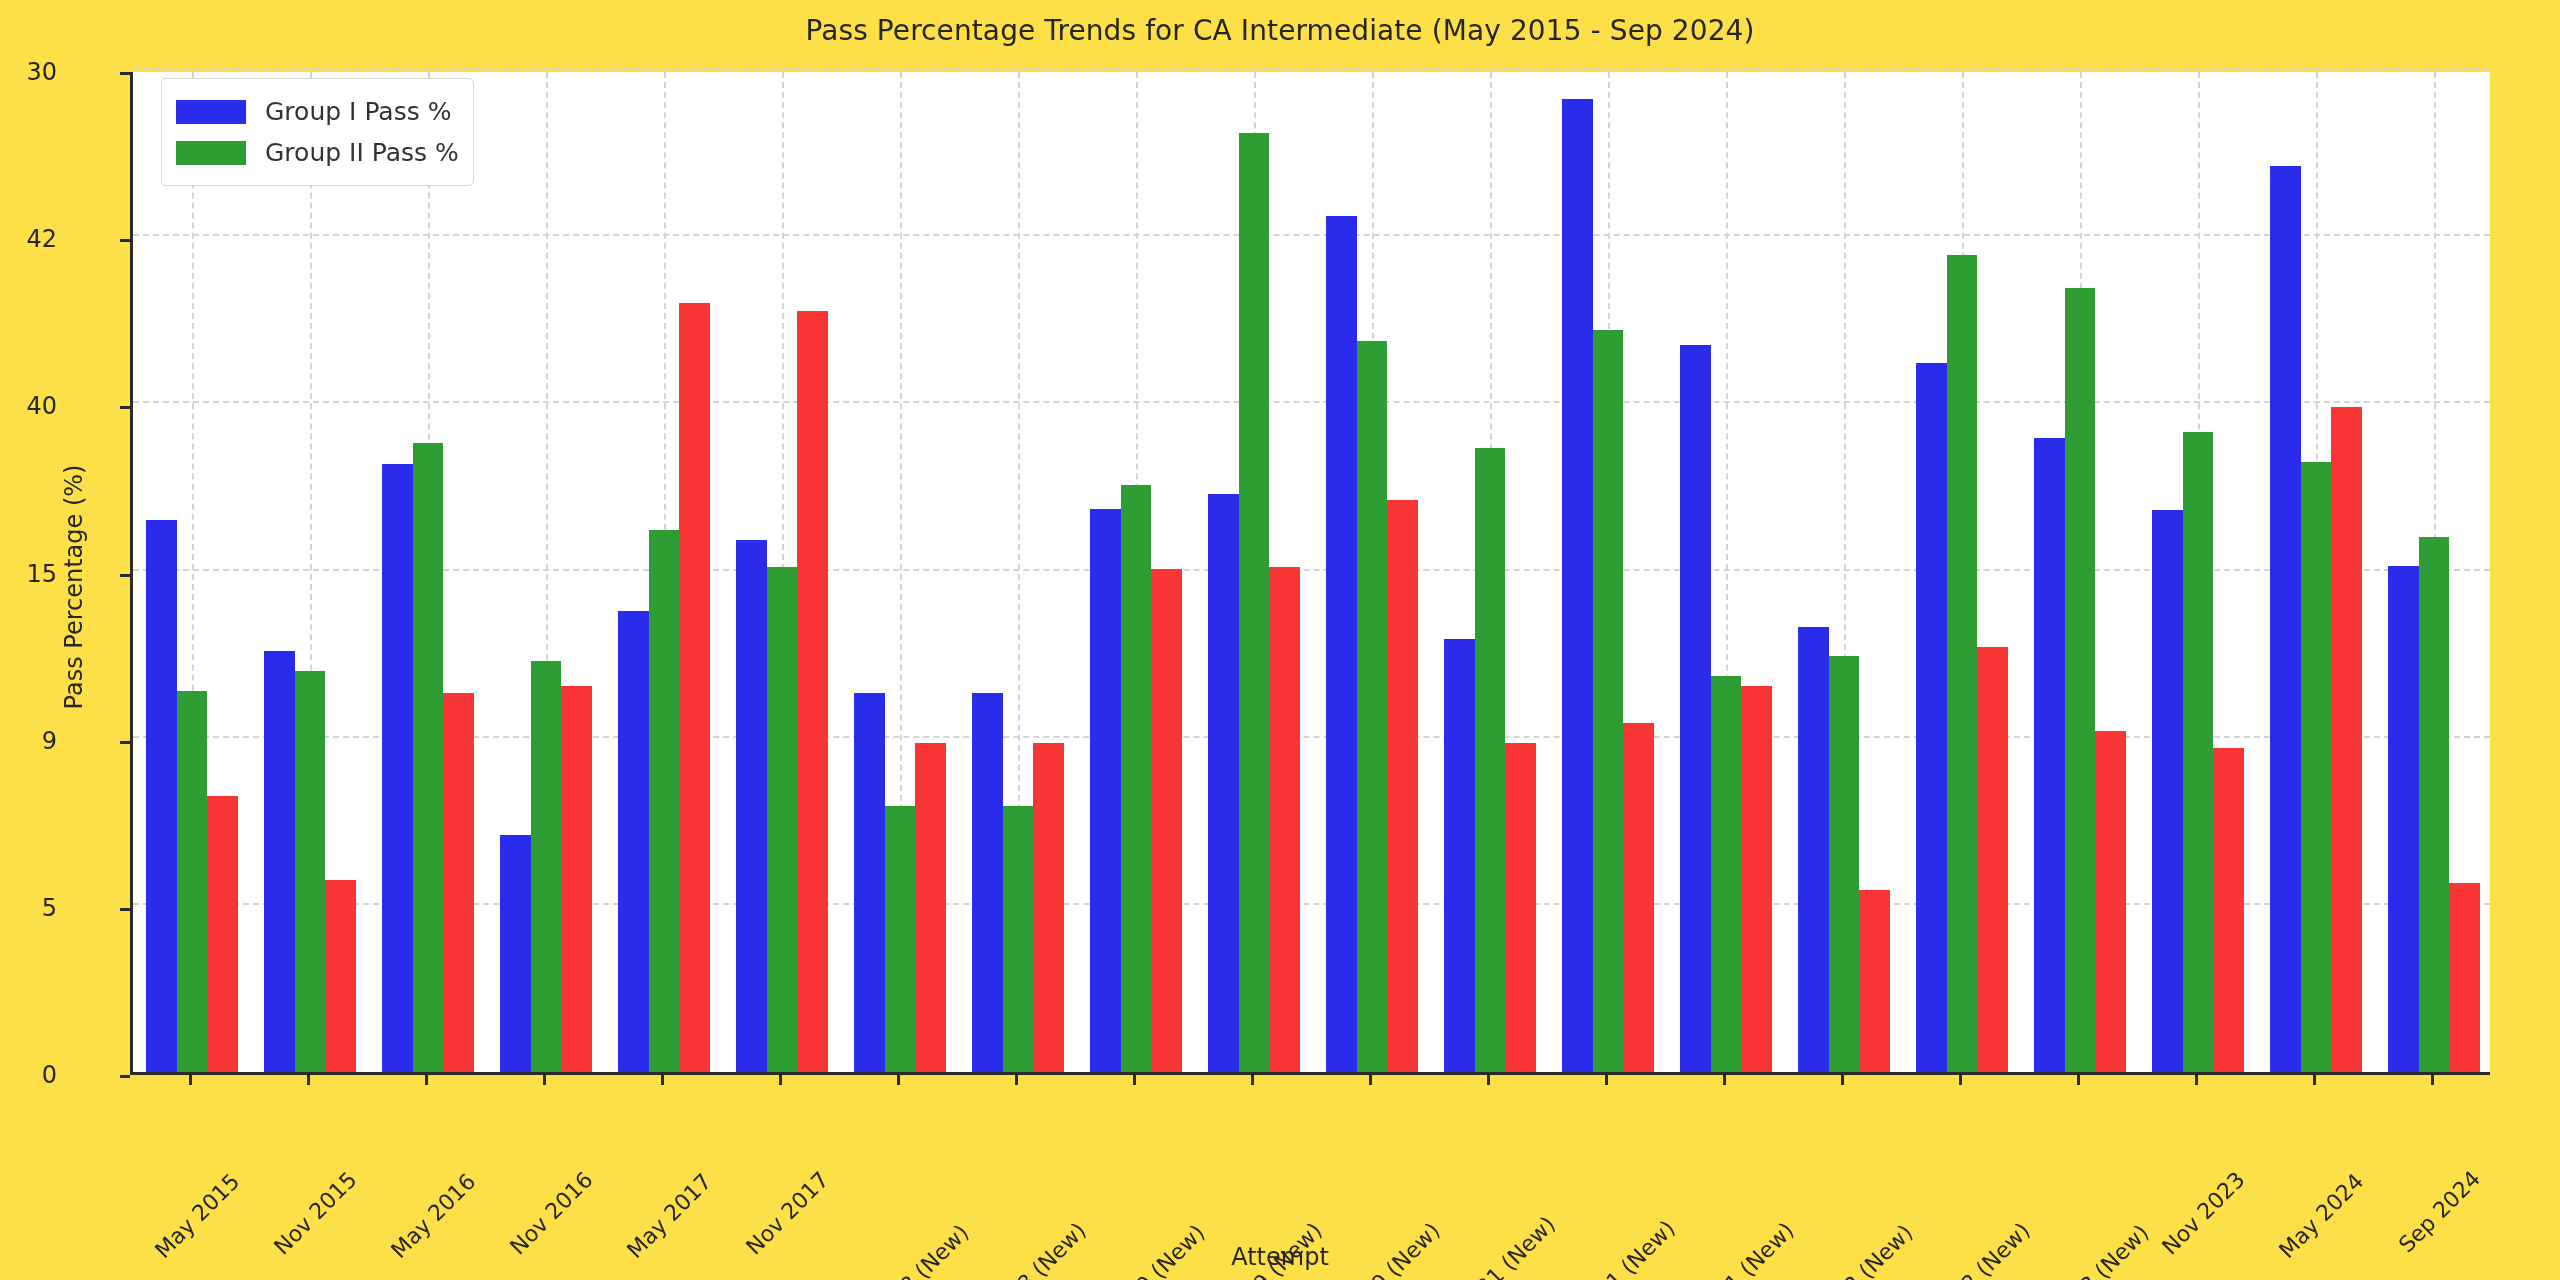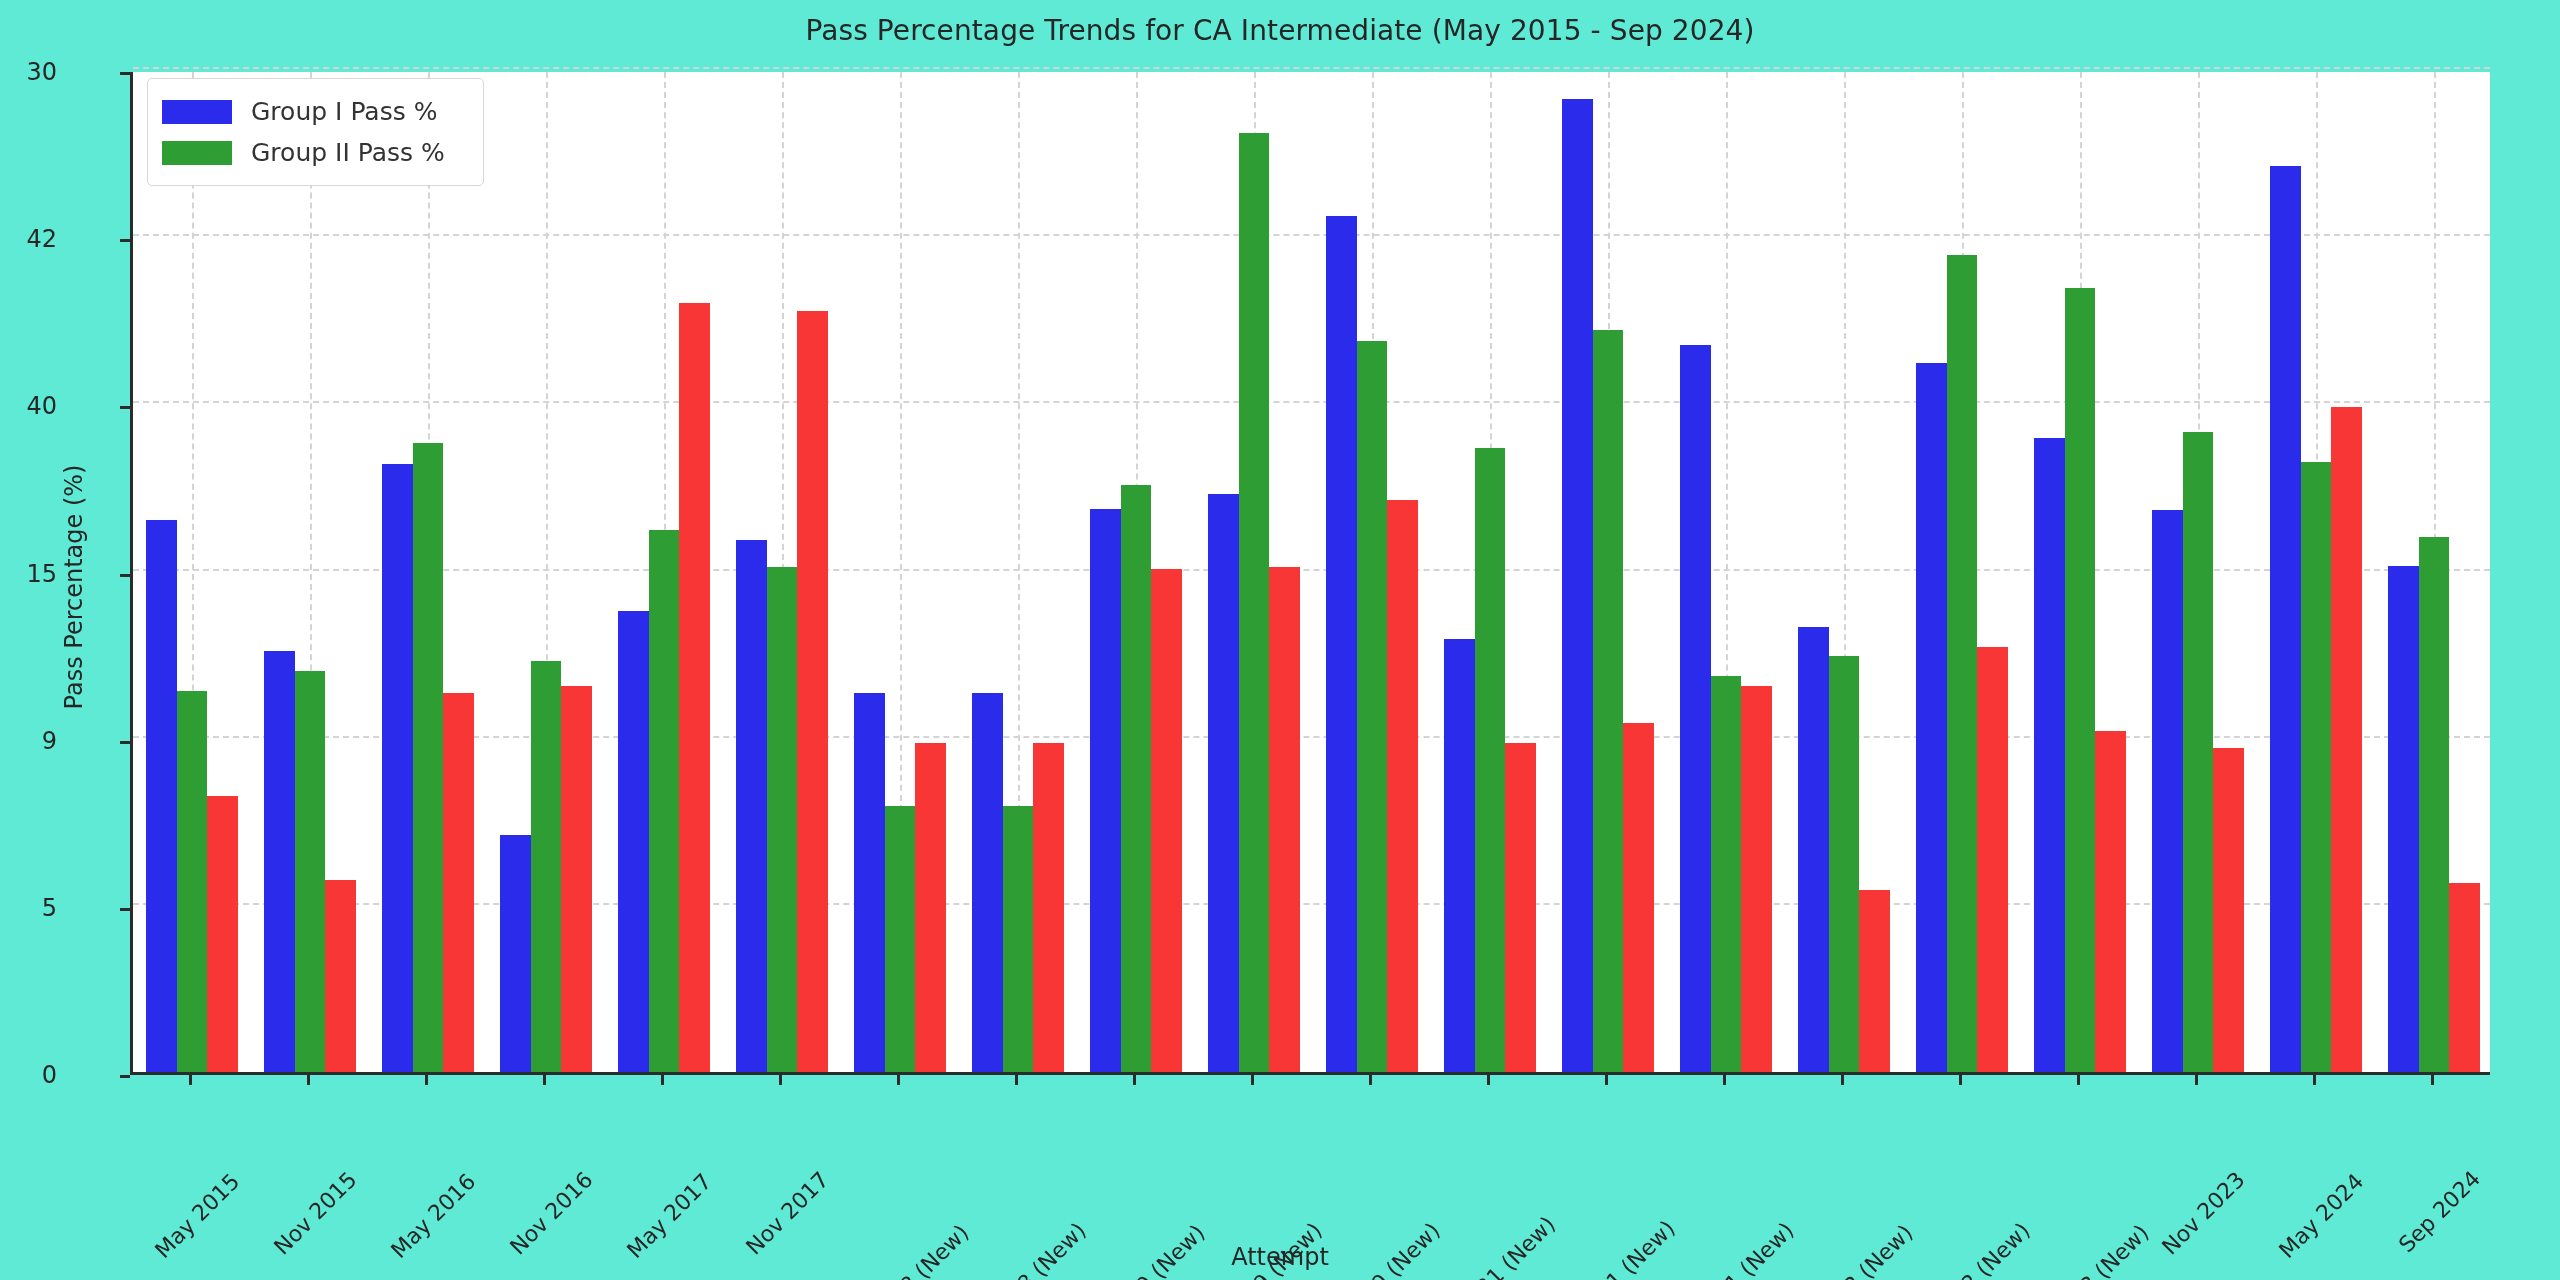--- a/index.html
+++ b/index.html
@@ -11,21 +11,21 @@
     width: 2560px;
     height: 1280px;
     font-family: "DejaVu Sans", "Liberation Sans", sans-serif;
     overflow: hidden;
   }
 
   #figure {
     position: relative;
     width: 2560px;
     height: 1280px;
-    background: #5eead4;
+    background: #fde047;
   }
 
   
   #chart-title {
     position: absolute;
     left: 0;
     top: 14px;
     width: 2560px;
     text-align: center;
     font-size: 28px;
@@ -139,26 +139,26 @@
     width: 1003px;
     text-align: center;
     font-size: 24px;
     color: #262626;
     transform: rotate(-90deg);
   }
 
   
   #legend {
     position: absolute;
-    left: 147px;
+    left: 161px;
     top: 78px;
     background: #ffffff;
     border: 1.5px solid #d8d8d8;
     border-radius: 5px;
-    padding: 12px 38px 12px 14px;
+    padding: 12px 14px 12px 14px;
     box-sizing: border-box;
   }
   .legend-row {
     display: flex;
     align-items: center;
     height: 41px;
   }
   .legend-swatch {
     width: 70px;
     height: 24px;

